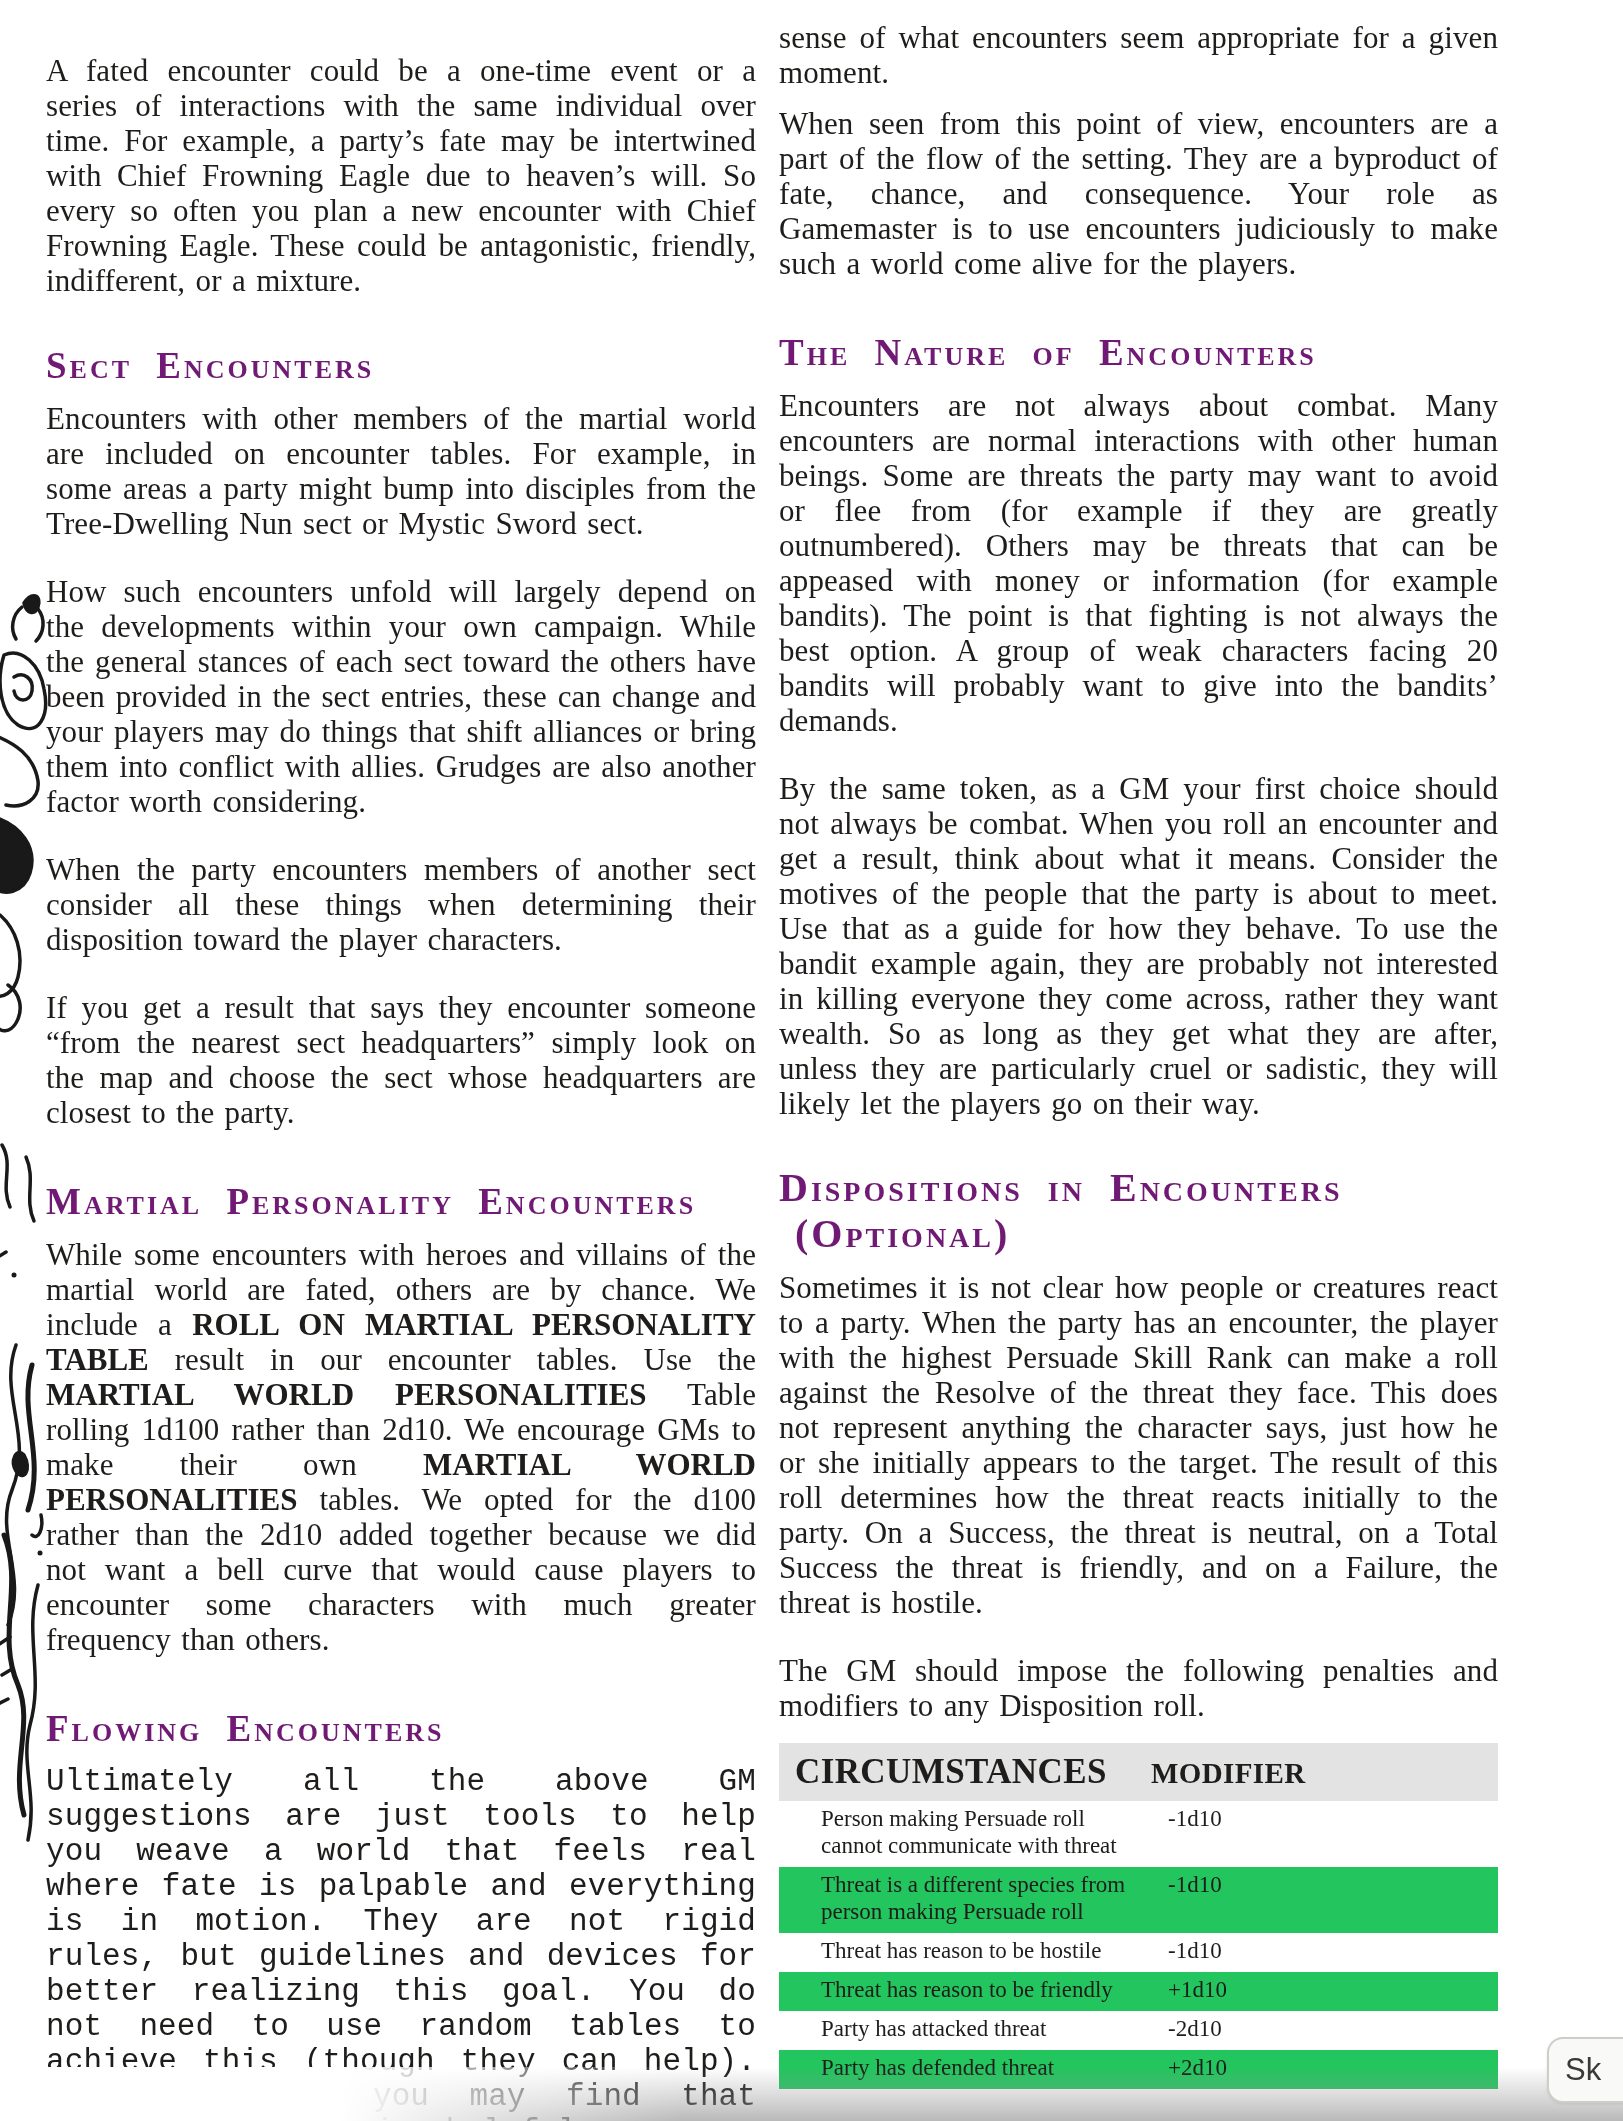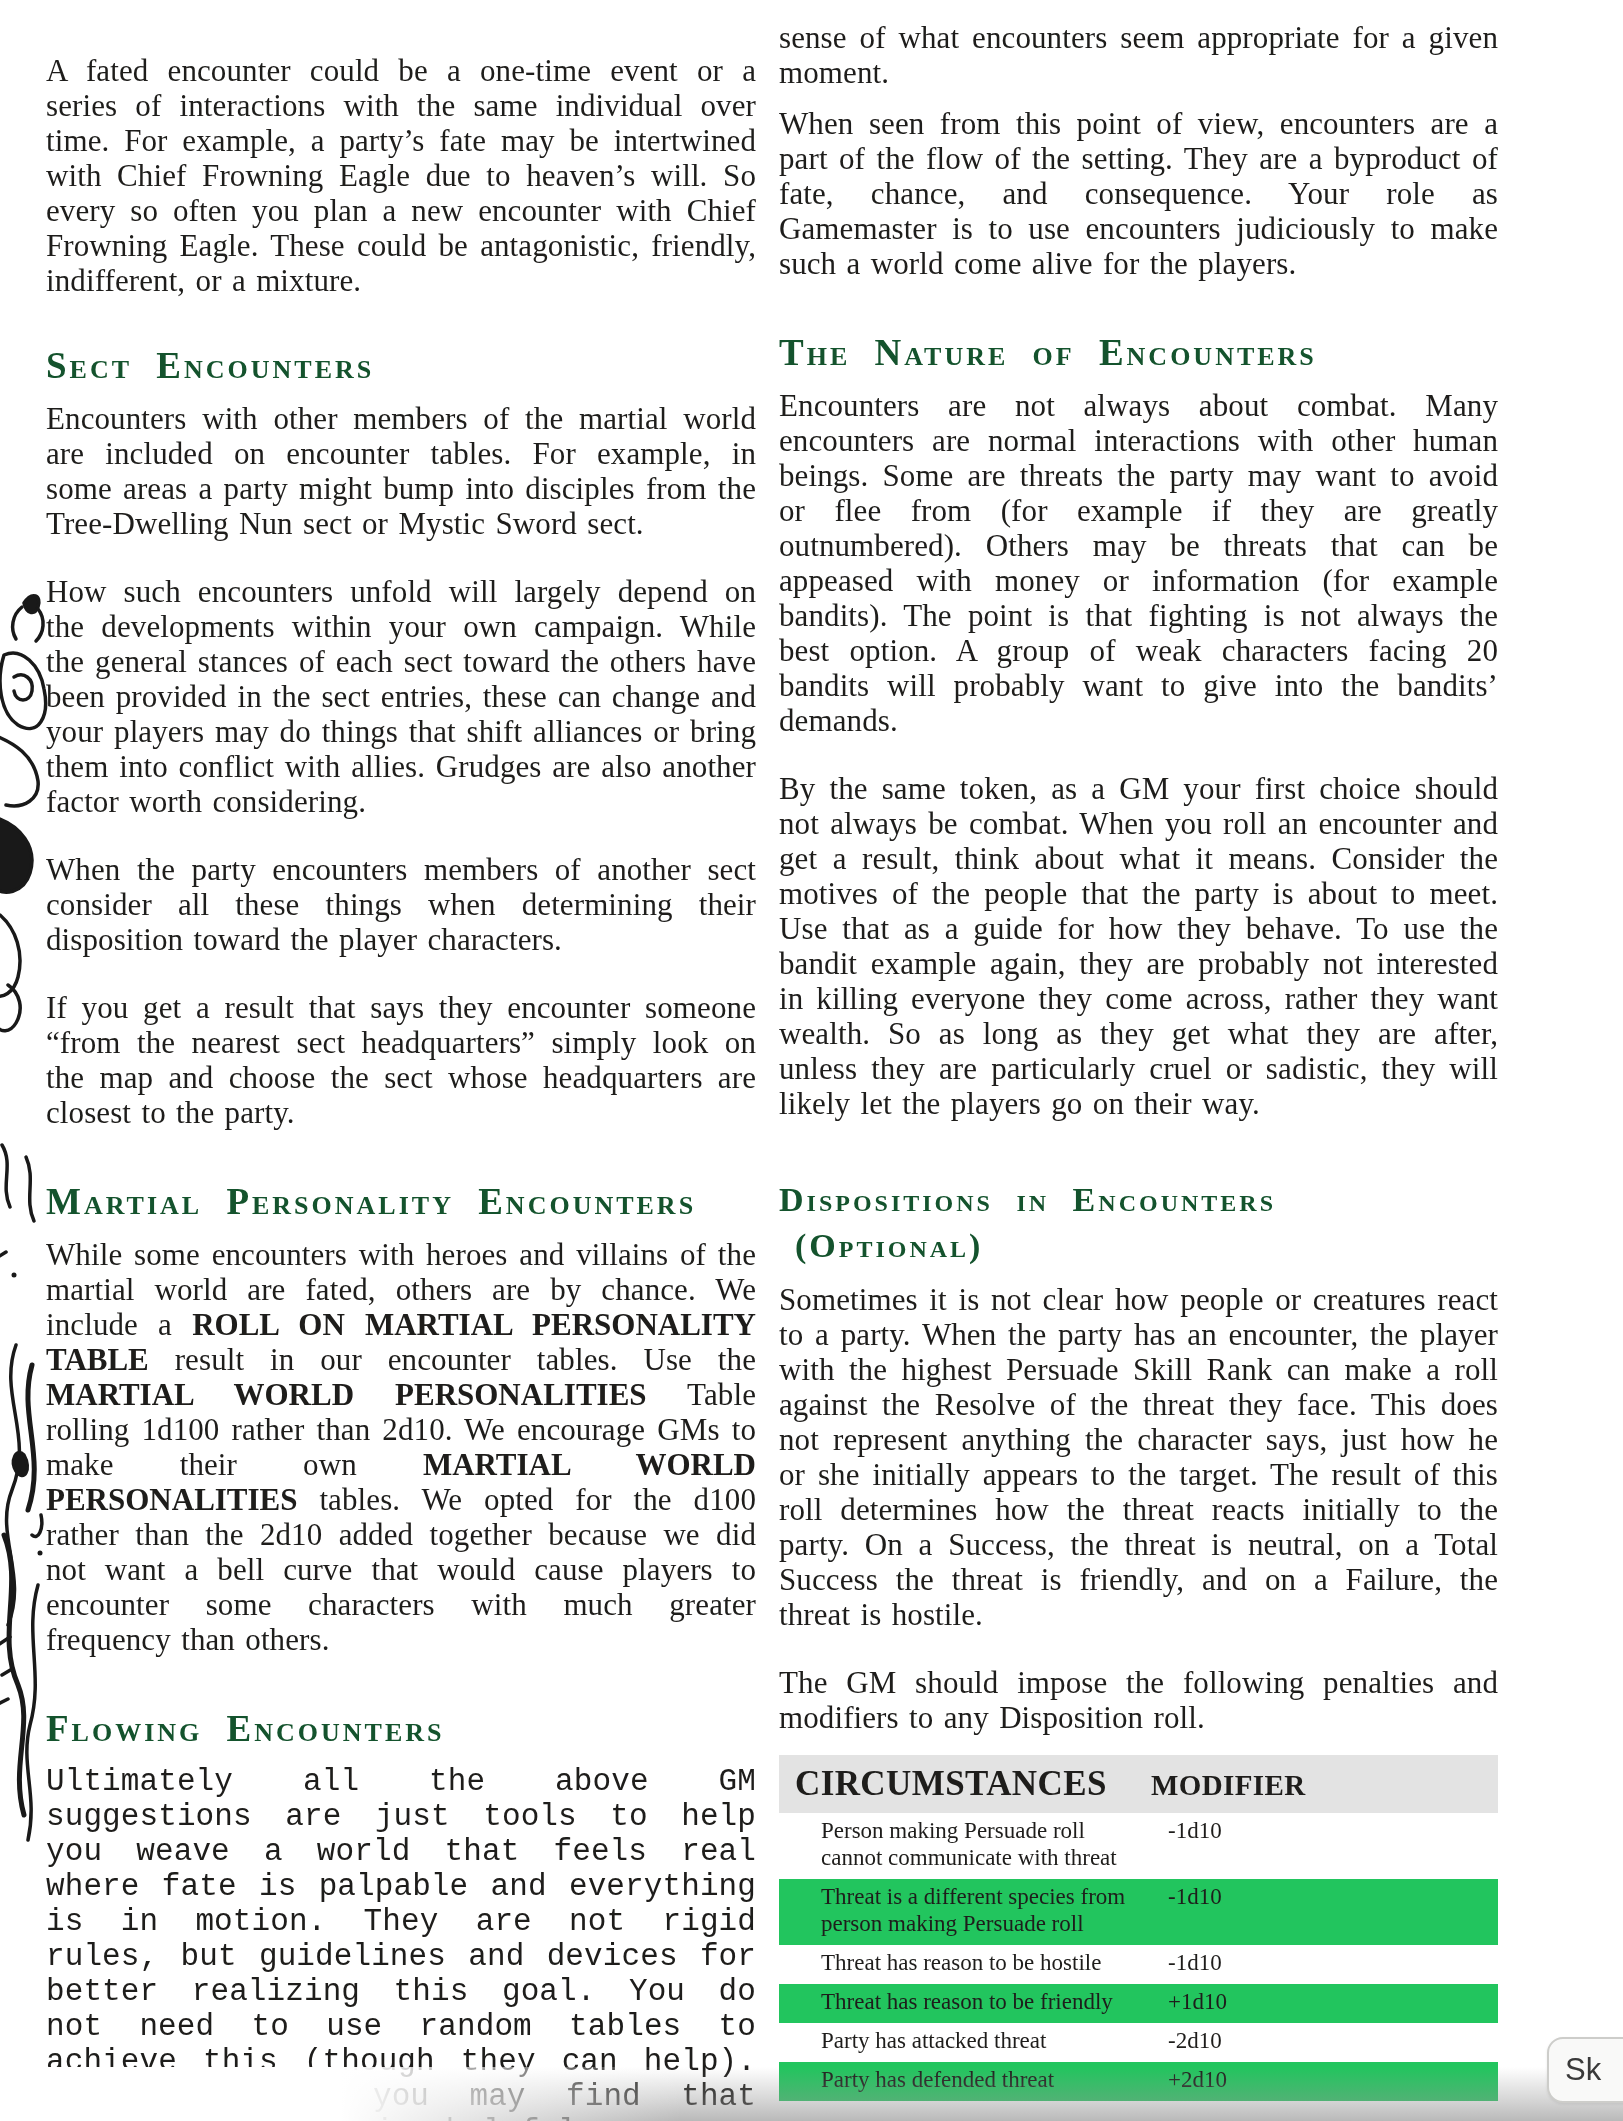--- a/index.html
+++ b/index.html
@@ -25,25 +25,25 @@
   }
   p.body.tight{margin-bottom:16px;}
   p.body.last{margin-bottom:0;font-family:Liberation Mono, monospace;}
   .heading{
     font-variant:small-caps;
     font-weight:600;
     font-size:37px;
     line-height:44px;
     letter-spacing:3px;
     word-spacing:12px;
-    color:#14532d;
+    color:#701a75;
     margin:50px 0 13px 0;
   }
   .heading.first{margin-top:46px;}
-  .heading.two-line{font-size:34px;line-height:46px;margin-top:56px;font-family:Liberation Serif, serif;}
+  .heading.two-line{font-size:40px;line-height:46px;margin-top:44px;font-family:Liberation Serif, serif;}
   .heading .hline{display:block;}
   .heading .hline2{padding-left:16px;}
   .bold-caps{font-weight:700;letter-spacing:0;}
   
   .disp-table{margin-top:20px;font-family:"Liberation Serif", serif;}
   .thead{
     display:flex;
     background:#e3e3e3;
     padding:9px 14px 9px 16px;
     align-items:baseline;

